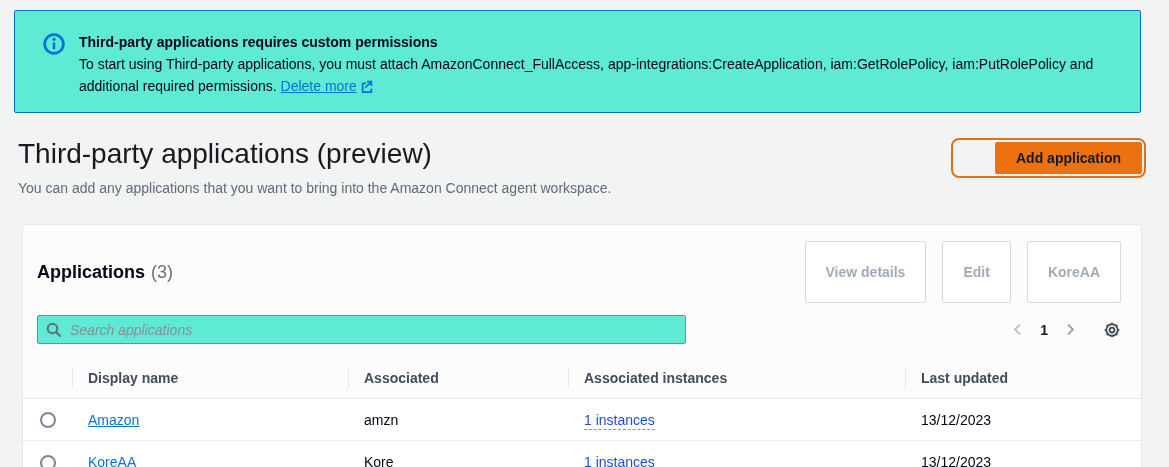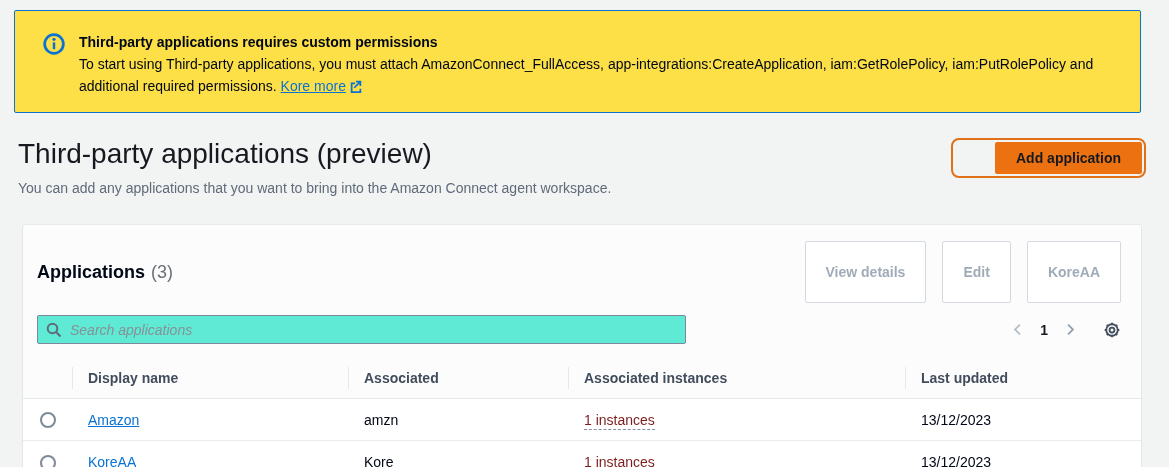--- a/index.html
+++ b/index.html
@@ -8,21 +8,21 @@
     font-family: "Liberation Sans", sans-serif;
     background:#f2f3f3;
     position:relative;
     overflow:hidden;
     color:#000716;
   }
 
   
   .banner {
     position:absolute; left:14px; top:10px; width:1127px; height:103px;
-    background:#fde047;
+    background:#5eead4;
     border:1px solid #0972d3;
     border-radius:2px;
     display:flex; align-items:flex-start;
     padding:20px 20px 16px 28px;
   }
   .banner-icon { flex:0 0 auto; margin-right:14px; margin-top:2px; }
   .banner-text { font-size:14px; line-height:22px; }
   .banner-title { font-weight:700; }
   .banner-body { max-width:1030px; }
   .learn-more { color:#0972d3; text-decoration:underline; cursor:pointer; }
@@ -119,40 +119,40 @@
     background:#fff;
   }
   td.radio-cell { text-align:center; padding:12px 0; }
   .radio {
     display:inline-block; width:16px; height:16px;
     border:2px solid #7d8998; border-radius:50%; background:#fff;
     cursor:pointer; vertical-align:middle;
   }
   .name-link { color:#0972d3; text-decoration:underline; cursor:pointer; }
   .inst-link {
-    color:#7f1d1d; text-decoration:none; cursor:pointer;
+    color:#1d4ed8; text-decoration:none; cursor:pointer;
     border-bottom:1px dashed #87919e; padding-bottom:1px;
   }
 </style>
 </head>
 <body>
 
 <div class="banner">
   <span class="banner-icon">
     <svg width="22" height="22" viewBox="0 0 16 16">
       <circle cx="8" cy="8" r="6.8" fill="none" stroke="#0972d3" stroke-width="2"></circle>
       <rect x="7.1" y="6.8" width="1.8" height="5" fill="#0972d3"></rect>
       <circle cx="8" cy="4.6" r="1.15" fill="#0972d3"></circle>
     </svg>
   </span>
   <div class="banner-text">
     <div class="banner-title">Third-party applications requires custom permissions</div>
     <div class="banner-body">
       <span>To start using Third-party applications, you must attach AmazonConnect_FullAccess, app-integrations:CreateApplication, iam:GetRolePolicy, iam:PutRolePolicy and additional required permissions.</span>
-      <a class="learn-more">Kore more</a><span class="ext-icon"><svg width="14" height="14" viewBox="0 0 16 16">
+      <a class="learn-more">Delete more</a><span class="ext-icon"><svg width="14" height="14" viewBox="0 0 16 16">
             <path d="M2 4h5v2H4v8h8v-3h2v5H2V4z" fill="#0972d3"></path>
             <path d="M8 2h6v6h-2V5.4l-5.3 5.3-1.4-1.4L10.6 4H8V2z" fill="#0972d3"></path>
           </svg></span>
     </div>
   </div>
 </div>
 
 <h1 class="page-title">Third-party applications (preview)</h1>
 <div class="page-desc">You can add any applications that you want to bring into the Amazon Connect agent workspace.</div>
 

